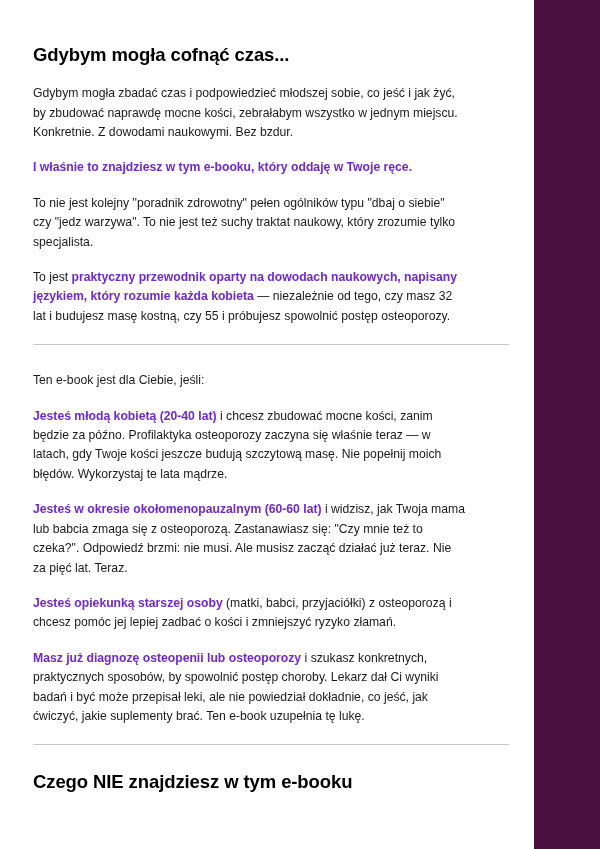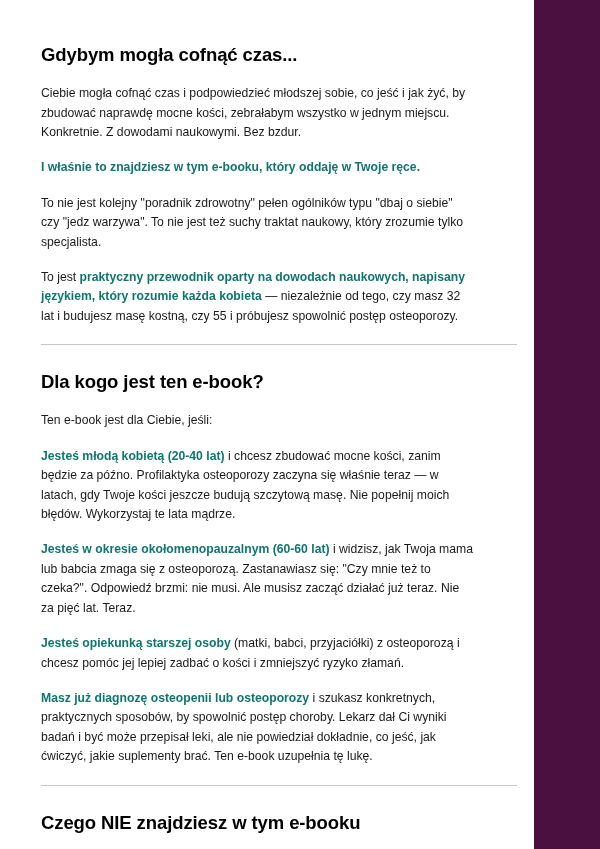--- a/index.html
+++ b/index.html
@@ -31,21 +31,21 @@
     width: 66px;
     height: 849px;
     background: #4a1140;
     overflow: hidden;
   }
 
   
   .content {
     position: absolute;
     top: 0;
-    left: 8px;
+    left: 0;
     width: 491px;
     height: 849px;
     box-sizing: border-box;
     padding: 44px 26px 0 33px;
   }
 
   h2.section-title {
     font-family: "Liberation Sans", sans-serif;
     font-size: 18.5px;
     font-weight: bold;
@@ -58,49 +58,48 @@
   p.para {
     font-family: "Liberation Sans", sans-serif;
     font-size: 12.2px;
     line-height: 19.4px;
     color: #1a1a1a;
     margin: 0 0 16px 0;
     text-align: left;
   }
   p.para:last-child { margin-bottom: 0; }
 
-  p.para b, p.para strong { font-weight: bold; color: #0f766e; }
+  p.para b, p.para strong { font-weight: bold; color: #6d28d9; }
 
   hr.rule {
     border: none;
     border-top: 1px solid #c6c6c6;
     margin: 18px 0 26px 0;
     width: 476px;
   }
 </style>
 </head>
 <body>
 
 <div class="page">
 
   <div class="content">
 
     <h2 class="section-title">Gdybym mogła cofnąć czas...</h2>
 
-    <p class="para">Ciebie mogła cofnąć czas i podpowiedzieć młodszej sobie, co jeść i jak żyć, by zbudować naprawdę mocne kości, zebrałabym wszystko w jednym miejscu. Konkretnie. Z dowodami naukowymi. Bez bzdur.</p>
+    <p class="para">Gdybym mogła zbadać czas i podpowiedzieć młodszej sobie, co jeść i jak żyć, by zbudować naprawdę mocne kości, zebrałabym wszystko w jednym miejscu. Konkretnie. Z dowodami naukowymi. Bez bzdur.</p>
 
     <p class="para"><b>I właśnie to znajdziesz w tym e-booku, który oddaję w Twoje ręce.</b></p>
 
     <p class="para">To nie jest kolejny "poradnik zdrowotny" pełen ogólników typu "dbaj o siebie" czy "jedz warzywa". To nie jest też suchy traktat naukowy, który zrozumie tylko specjalista.</p>
 
     <p class="para"><span>To jest </span><b>praktyczny przewodnik oparty na dowodach naukowych, napisany językiem, który rozumie każda kobieta</b><span> — niezależnie od tego, czy masz 32 lat i budujesz masę kostną, czy 55 i próbujesz spowolnić postęp osteoporozy.</span></p>
 
     <hr class="rule">
 
-    <h2 class="section-title">Dla kogo jest ten e-book?</h2>
 
     <p class="para">Ten e-book jest dla Ciebie, jeśli:</p>
 
     <p class="para"><b>Jesteś młodą kobietą (20-40 lat)</b><span> i chcesz zbudować mocne kości, zanim będzie za późno. Profilaktyka osteoporozy zaczyna się właśnie teraz — w latach, gdy Twoje kości jeszcze budują szczytową masę. Nie popełnij moich błędów. Wykorzystaj te lata mądrze.</span></p>
 
     <p class="para"><b>Jesteś w okresie okołomenopauzalnym (60-60 lat)</b><span> i widzisz, jak Twoja mama lub babcia zmaga się z osteoporozą. Zastanawiasz się: "Czy mnie też to czeka?". Odpowiedź brzmi: nie musi. Ale musisz zacząć działać już teraz. Nie za pięć lat. Teraz.</span></p>
 
     <p class="para"><b>Jesteś opiekunką starszej osoby</b><span> (matki, babci, przyjaciółki) z osteoporozą i chcesz pomóc jej lepiej zadbać o kości i zmniejszyć ryzyko złamań.</span></p>
 
     <p class="para"><b>Masz już diagnozę osteopenii lub osteoporozy</b><span> i szukasz konkretnych, praktycznych sposobów, by spowolnić postęp choroby. Lekarz dał Ci wyniki badań i być może przepisał leki, ale nie powiedział dokładnie, co jeść, jak ćwiczyć, jakie suplementy brać. Ten e-book uzupełnia tę lukę.</span></p>

